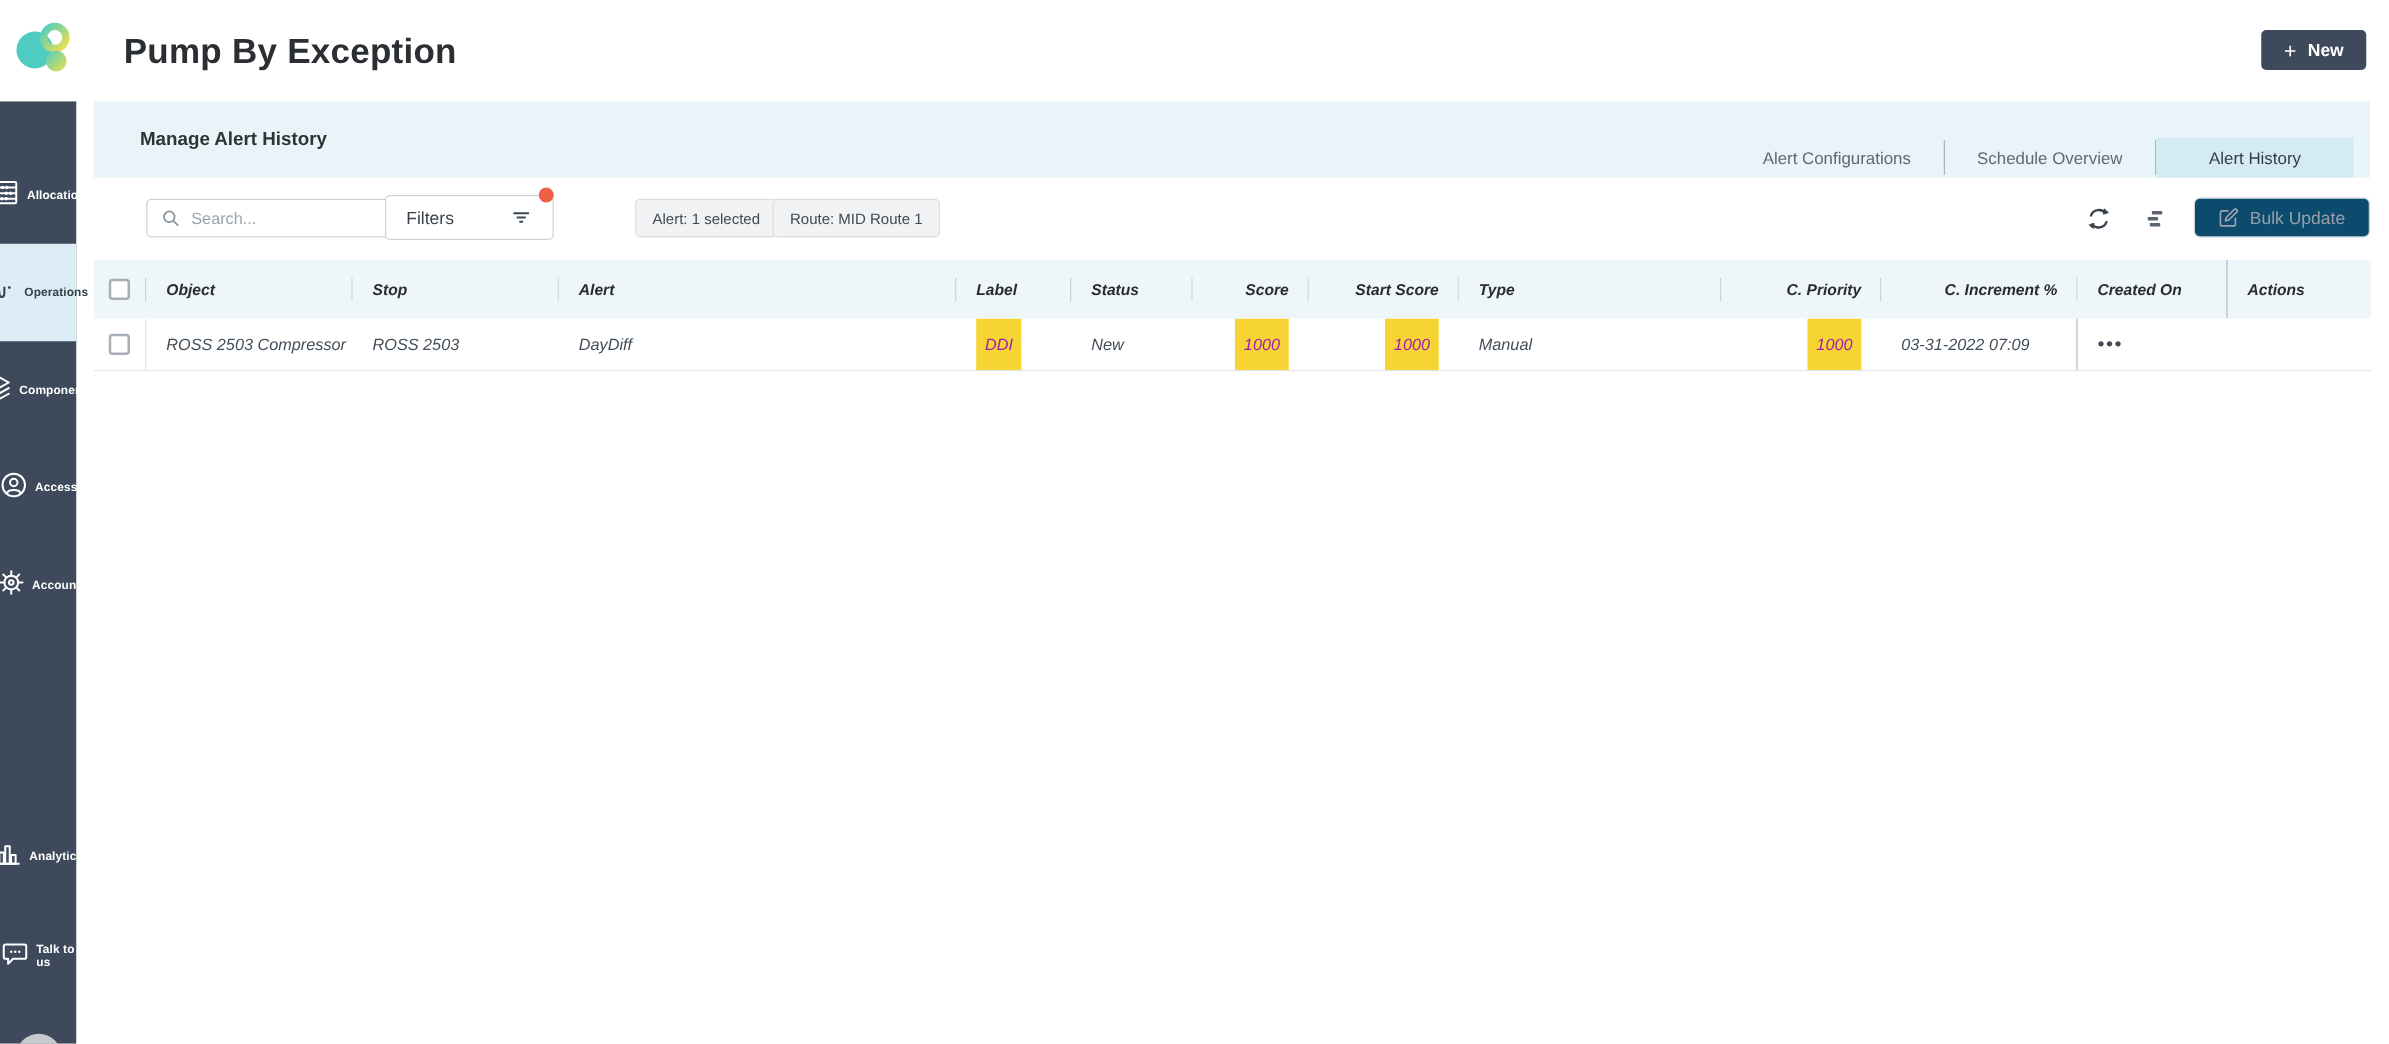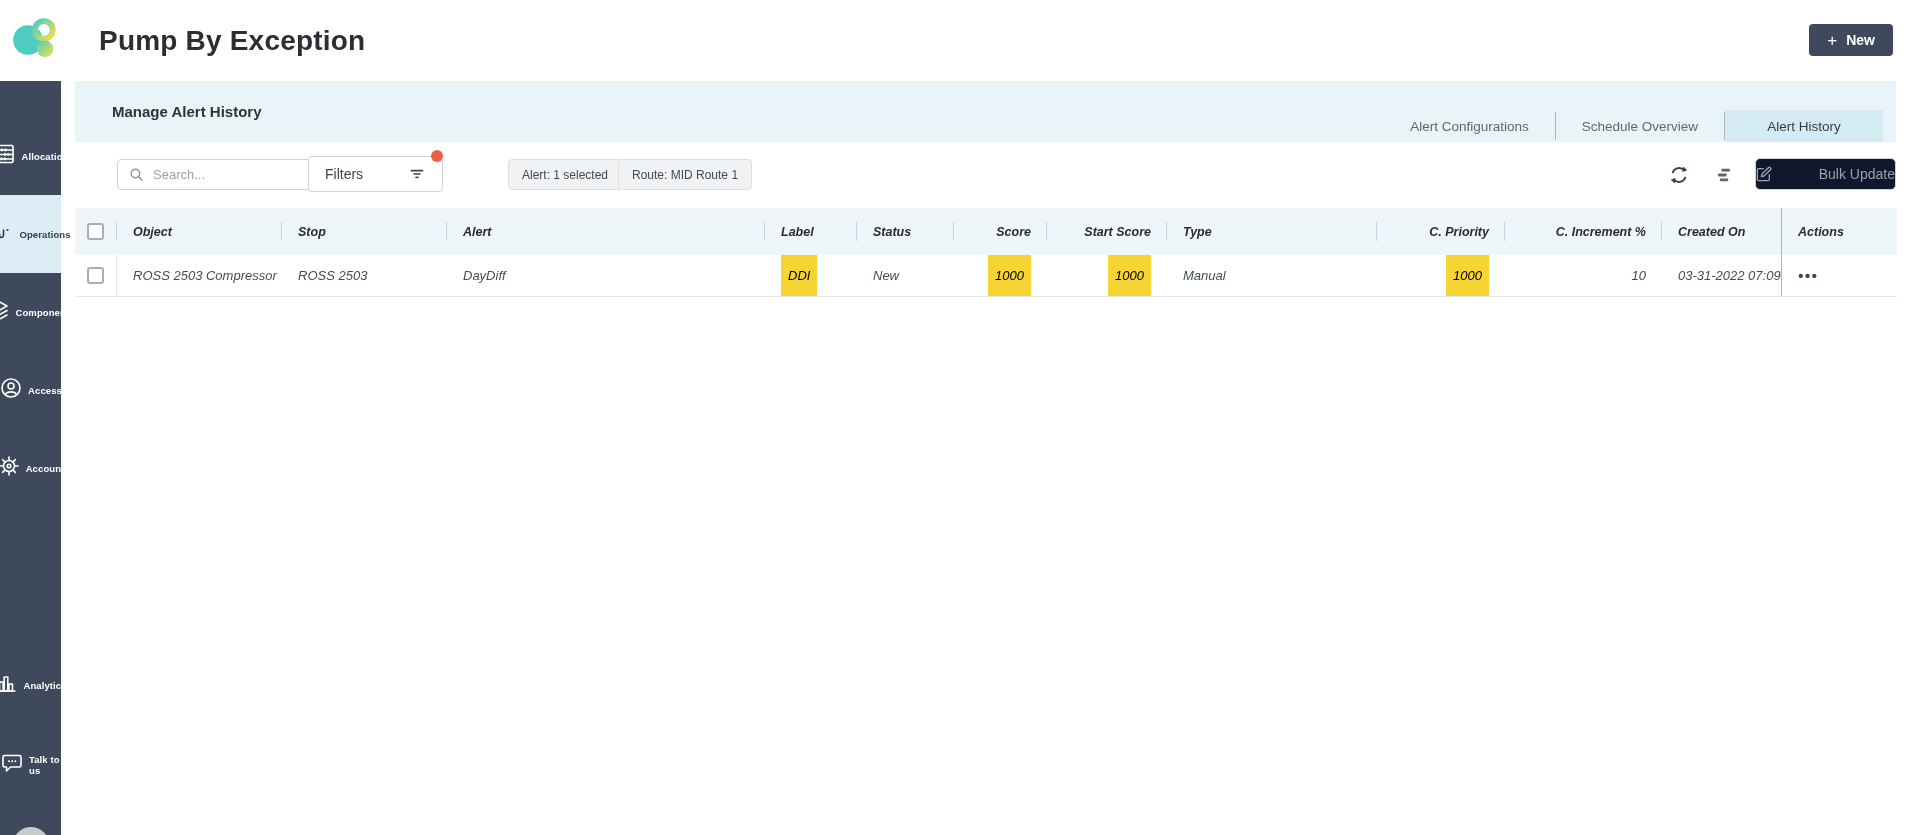--- a/index.html
+++ b/index.html
@@ -52,39 +52,39 @@
   .chip { position:absolute; top:3px; height:31px; background:#f1f2f3; border:1px solid #dcdee0;
           border-radius:4px; display:flex; align-items:center; padding:0 13px;
           font-size:12px; color:#3f4a54; cursor:pointer; white-space:nowrap; }
   .chip.alert-chip { left:433px; }
   .chip.route-chip { left:543px; }
   .icon-btn { position:absolute; top:5px; width:28px; height:28px; display:flex; align-items:center;
               justify-content:center; cursor:pointer; }
   .refresh-btn { left:1590px; }
   .rows-btn { left:1635px; }
   .bulk-btn { position:absolute; left:1680px; top:2px; width:141px; height:32px; border:1px solid #c8d6e0;
-              border-radius:5px; background:#0f172a; display:flex; align-items:center; justify-content:space-between;
+              border-radius:5px; background:#0c4a6e; display:flex; align-items:center; justify-content:center;
               gap:9px; font-size:14px; color:#97a1ac; cursor:default; }
 
   
   .table { position:absolute; left:75px; top:208px; width:1822px;font-style:italic; }
   .tr { display:grid;
         grid-template-columns:41px 165px 165px 318px 92px 97px 93px 120px 210px 128px 157px 120px 116px; }
   .thead { background:#eef6fa; height:47px; }
   .trow  { background:#fff; height:42px; border-bottom:1px solid #e4e8eb; }
   .cell { position:relative; display:flex; align-items:center; padding-left:17px;
           font-size:13px; color:#424d57; overflow:hidden; white-space:nowrap; }
   .thead .cell { font-weight:700; font-size:12.5px; color:#272d33; }
   .cell.r { justify-content:flex-end; padding-right:15px; padding-left:4px; }
   .cell.cb { justify-content:center; padding-left:0; }
   .thead .cell.sep::before { content:''; position:absolute; left:0; top:14px; bottom:14px; width:1px; background:#c9d4db; }
   .cell.strong-sep::before { content:''; position:absolute; left:0; top:0; bottom:0; width:1px; background:#a9b3bc; }
   .trow .cell.row-sep::before { content:''; position:absolute; left:0; top:0; bottom:0; width:1px; background:#dfe4e8; }
   .checkbox { width:17px; height:17px; border:2px solid #a7aeb6; border-radius:3px; background:#fff; cursor:pointer; }
-  .badge { display:inline-block; background:#f6d434; color:#000000; border-radius:4px;
+  .badge { display:inline-block; background:#f6d434; color:#a21caf; border-radius:4px;
            padding:23px 7px; font-size:13px; line-height:1; }
   .dots { font-size:15px; letter-spacing:1.5px; color:#3f4a54; cursor:pointer; font-weight:700; }
 </style>
 </head>
 <body>
 
 <div class="stage">
 
   <div class="header">
     <div class="logo-wrap">
@@ -308,21 +308,20 @@
       <div class="cell r">
         <span class="badge">1000</span>
       </div>
       <div class="cell r">
         <span class="badge">1000</span>
       </div>
       <div class="cell">Manual</div>
       <div class="cell r">
         <span class="badge">1000</span>
       </div>
-      <div class="cell r">10</div>
       <div class="cell">03-31-2022 07:09</div>
       <div class="cell strong-sep">
         <span class="dots">•••</span>
       </div>
     </div>
 
   </div>
 </div>
 
 </body></html>

